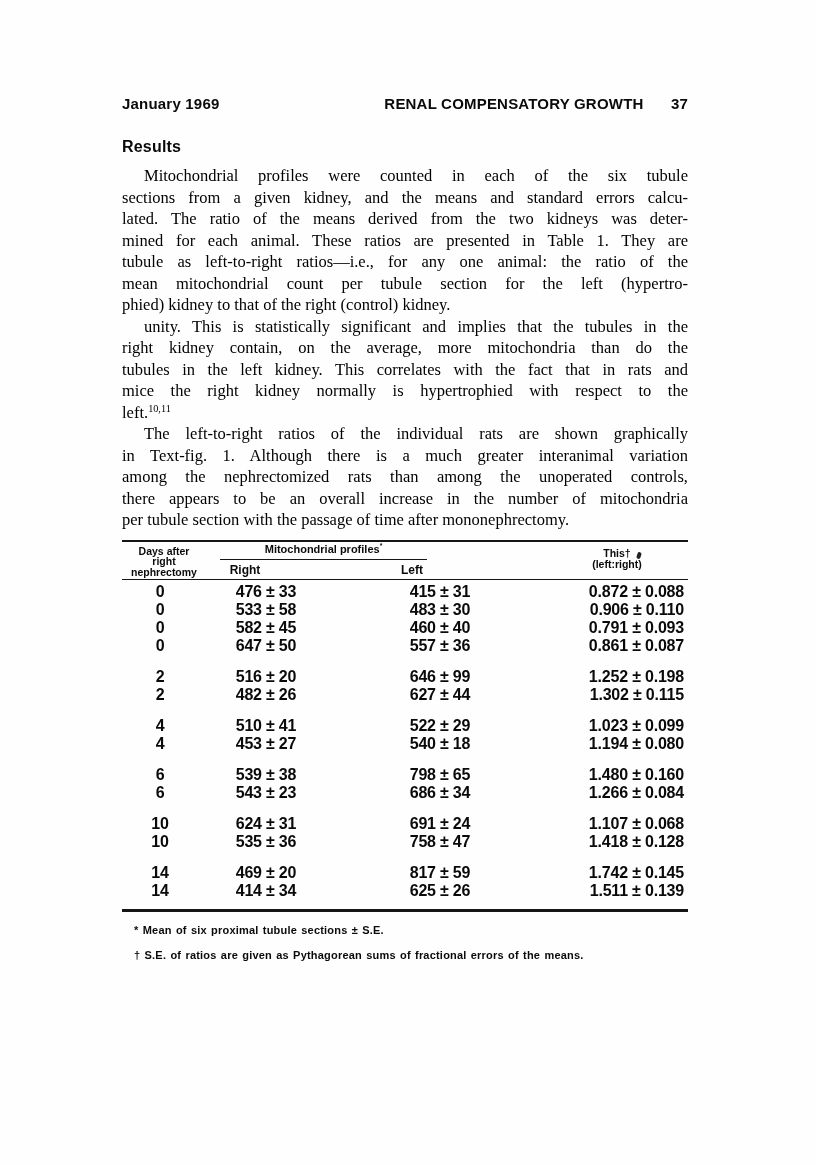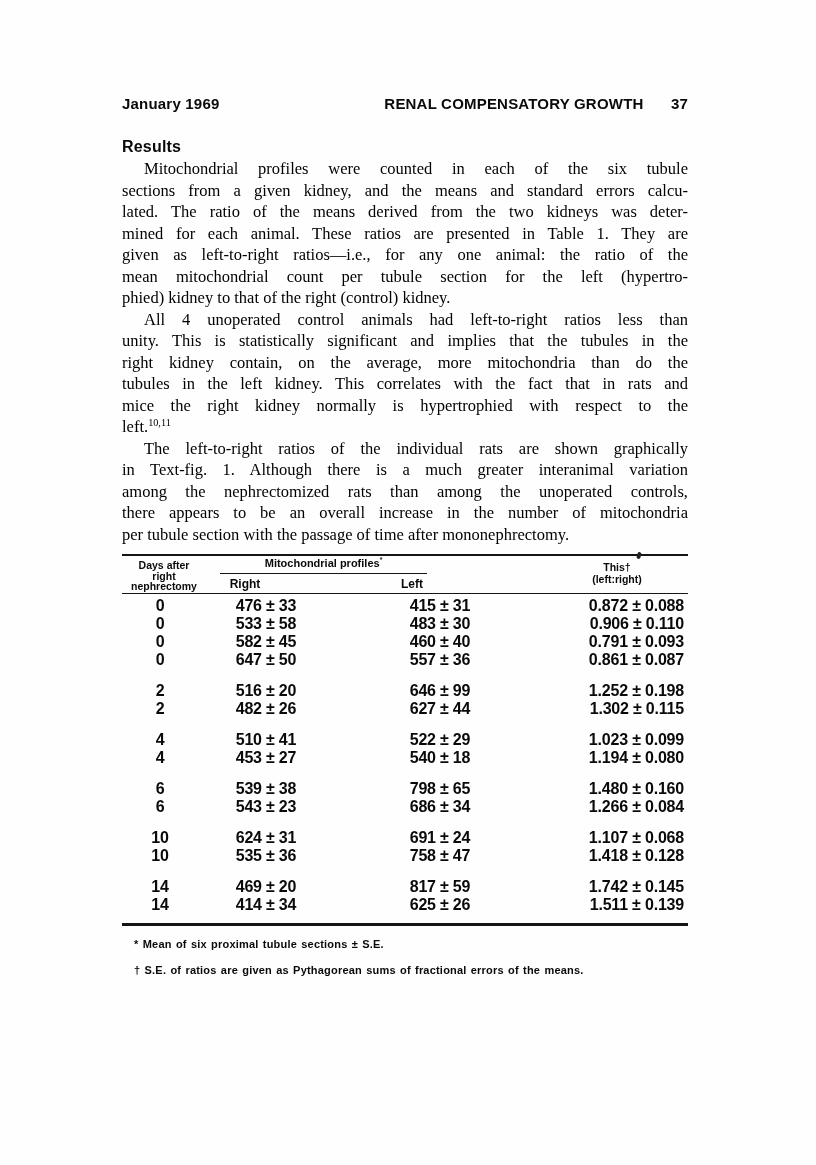--- a/index.html
+++ b/index.html
@@ -9,21 +9,21 @@
   
   .running-header{display:flex;justify-content:space-between;align-items:baseline;
     font-family:"Liberation Sans",sans-serif;font-weight:700;font-size:15px;letter-spacing:.2px;text-align:right;}
   .rh-right .pagenum{margin-left:23px;}
 
   
   .results{margin:26px 0 0 0;font-family:"Liberation Sans",sans-serif;font-weight:700;font-size:16px;letter-spacing:.2px;}
 
   
   .para{margin:0;font-family:"Liberation Serif",serif;font-size:16.5px;color:#000;}
-  .para.p1{margin-top:2px;}
+  .para.p1{margin-top:9px;}
   .para .line{line-height:21.5px;text-align:justify;text-align-last:justify;white-space:normal;}
   .para .line:first-child{text-indent:22px;}
   .para .line:last-child{text-align-last:left;}
   sup{font-size:.62em;line-height:0;vertical-align:super;}
 
   
   .caption{margin-top:31px;font-family:"Liberation Sans",sans-serif;font-weight:700;font-size:13px;letter-spacing:.2px;}
   .caption .line{line-height:18px;text-align:justify;text-align-last:justify;}
   .caption .line:last-child{text-align-last:left;}
 
@@ -70,26 +70,25 @@
       </span>
     </div>
 
     <h2 class="results">Results</h2>
 
     <div class="para p1">
         <div class="line">Mitochondrial profiles were counted in each of the six tubule</div>
         <div class="line">sections from a given kidney, and the means and standard errors calcu-</div>
         <div class="line">lated. The ratio of the means derived from the two kidneys was deter-</div>
         <div class="line">mined for each animal. These ratios are presented in Table 1. They are</div>
-        <div class="line">given as left-to-right ratios—i.e., for any one animal: the ratio of the</div>
+        <div class="line">tubule as left-to-right ratios—i.e., for any one animal: the ratio of the</div>
         <div class="line">mean mitochondrial count per tubule section for the left (hypertro-</div>
         <div class="line">phied) kidney to that of the right (control) kidney.</div>
       </div>
     <div class="para">
-        <div class="line">All 4 unoperated control animals had left-to-right ratios less than</div>
         <div class="line">unity. This is statistically significant and implies that the tubules in the</div>
         <div class="line">right kidney contain, on the average, more mitochondria than do the</div>
         <div class="line">tubules in the left kidney. This correlates with the fact that in rats and</div>
         <div class="line">mice the right kidney normally is hypertrophied with respect to the</div>
         <div class="line">left.<sup>10,11</sup></div>
       </div>
     <div class="para">
         <div class="line">The left-to-right ratios of the individual rats are shown graphically</div>
         <div class="line">in Text-fig. 1. Although there is a much greater interanimal variation</div>
         <div class="line">among the nephrectomized rats than among the unoperated controls,</div>

